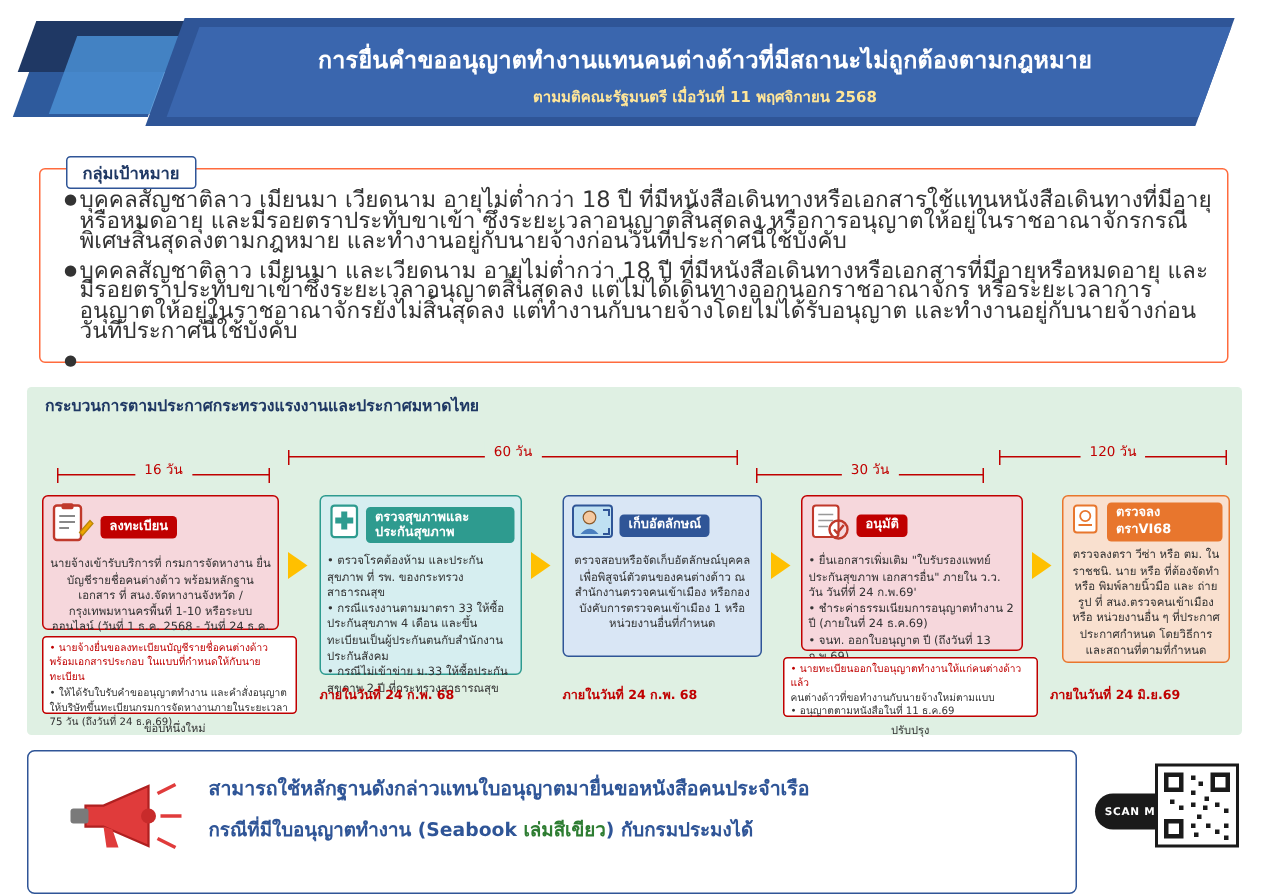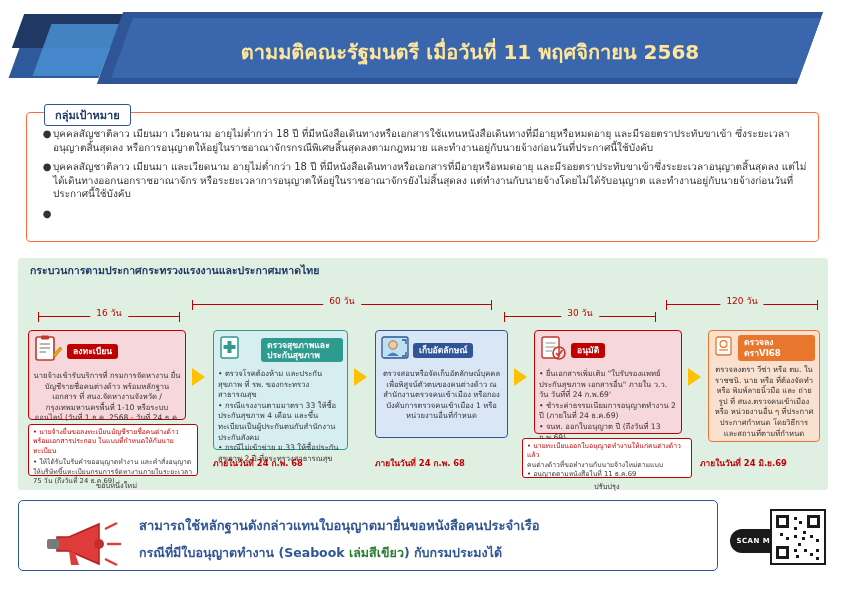--- a/index.html
+++ b/index.html
@@ -21,37 +21,37 @@
   .hdr-bar {
     position:absolute; left:110px; top:4px; width:700px; height:72px;
     background:#2f5597; transform: skewX(-20deg);
   }
   .hdr-bar2 {
     position:absolute; left:122px; top:10px; width:688px; height:60px;
     background:#3a66ae; transform: skewX(-20deg);
   }
   .hdr-txt { position:absolute; left:120px; top:10px; width:700px; height:62px; display:flex; flex-direction:column; align-items:center; justify-content:center; }
   .hdr-l1 { color:#ffffff; font-size:15.5px; font-weight:bold; letter-spacing:.2px; white-space:nowrap; }
-  .hdr-l2 { color:#ffe699; font-size:20px; font-weight:bold; margin-top:5px; white-space:nowrap; }
+  .hdr-l2 { color:#ffe699; font-size:10px; font-weight:bold; margin-top:5px; white-space:nowrap; }
 
   
   .tg-box {
     position:absolute; left:26px; top:112px; width:793px; height:130px;
     border:1.6px solid #ff6b3d; border-radius:4px; background:#ffffff;
   }
   .tg-title {
     position:absolute; left:44px; top:104px;
     background:#ffffff; padding:1px 10px;
     border:1.4px solid #2f5597; border-radius:3px;
     font-size:11px; color:#1f3864; font-weight:bold;
   }
   .tg-list { position:absolute; left:14px; top:14px; right:10px; }
   .tg-item { display:flex; margin-bottom:6px; }
   .tg-bullet { width:12px; flex:0 0 12px; color:#333; font-size:10px; line-height:13px; text-align:center; }
-  .tg-text { font-size:10px; line-height:13.5px; color:#333; }
+  .tg-text { font-size:15px; line-height:13.5px; color:#333; }
 
   
   .proc-band {
     position:absolute; left:18px; top:258px; width:810px; height:232px;
     background:#dff0e3; border-radius:3px;
   }
   .proc-title {
     position:absolute; left:30px; top:262px;
     font-size:10.5px; color:#1f3864; font-weight:bold;
   }
@@ -83,21 +83,21 @@
 
   .note-box {
     position:absolute; border:1.3px solid #c00000; border-radius:3px;
     background:#ffffff; padding:3px 4px; font-size:6.8px; line-height:9.4px; color:#333;
   }
   .note-box .red { color:#c00000; }
   .subnote { position:absolute; font-size:7.4px; color:#333; }
 
   
   .footer {
-    position:absolute; left:18px; top:500px; width:700px; height:71px;
+    position:absolute; left:18px; top:500px; width:700px; height:96px;
     border:1.8px solid #2f5597; border-radius:5px; background:#ffffff;
   }
   .footer-txt { position:absolute; left:120px; top:14px; right:14px; }
   .f1 { font-size:13px; color:#2f5597; font-weight:bold; }
   .f2 { font-size:12.5px; color:#2f5597; font-weight:bold; margin-top:7px; }
   .f2 .grn { color:#2e7d32; }
 
   .megaphone { position:absolute; left:26px; top:16px; width:90px; height:54px; }
 
   .qr-wrap { position:absolute; left:730px; top:505px; width:96px; height:78px; }
@@ -118,20 +118,21 @@
 
 <div class="root">
 
   <div class="hdr-wrap">
     <div class="hdr-deco1"></div>
     <div class="hdr-deco2"></div>
     <div class="hdr-deco3"></div>
     <div class="hdr-bar"></div>
     <div class="hdr-bar2"></div>
     <div class="hdr-txt">
+      <div class="hdr-l1">การยื่นคำขออนุญาตทำงานแทนคนต่างด้าวที่มีสถานะไม่ถูกต้องตามกฎหมาย</div>
       <div class="hdr-l2">ตามมติคณะรัฐมนตรี เมื่อวันที่ 11 พฤศจิกายน 2568</div>
     </div>
   </div>
 
   <div class="tg-box">
     <div class="tg-list">
       <div class="tg-item">
         <div class="tg-bullet">●</div>
         <div class="tg-text">บุคคลสัญชาติลาว เมียนมา เวียดนาม อายุไม่ต่ำกว่า 18 ปี ที่มีหนังสือเดินทางหรือเอกสารใช้แทนหนังสือเดินทางที่มีอายุหรือหมดอายุ และมีรอยตราประทับขาเข้า ซึ่งระยะเวลาอนุญาตสิ้นสุดลง หรือการอนุญาตให้อยู่ในราชอาณาจักรกรณีพิเศษสิ้นสุดลงตามกฎหมาย และทำงานอยู่กับนายจ้างก่อนวันที่ประกาศนี้ใช้บังคับ</div>
       </div>
@@ -187,21 +188,21 @@
         </svg>
       </span>
       <span class="hdr-pill" style="background:#c00000;">ลงทะเบียน</span>
     </div>
     <div class="body" style="text-align:center;">นายจ้างเข้ารับบริการที่ กรมการจัดหางาน ยื่นบัญชีรายชื่อคนต่างด้าว พร้อมหลักฐานเอกสาร ที่ สนง.จัดหางานจังหวัด / กรุงเทพมหานครพื้นที่ 1-10 หรือระบบออนไลน์ (วันที่ 1 ธ.ค. 2568 - วันที่ 24 ธ.ค. 2568)</div>
   </div>
 
   <div class="arrow" style="left:192px; top:368px;"></div>
 
   <div class="card" style="left:213px; top:330px; width:135px; height:120px; background:#d6eef0; border:1.2px solid #2e9b8f;">
-    <div style="display:flex; align-items:center; gap:17px;">
+    <div style="display:flex; align-items:center; gap:0;">
       <span>
         <svg width="26" height="26" viewBox="0 0 26 26">
           <rect x="3" y="2" width="17" height="21" rx="2" fill="#fff" stroke="#2e9b8f" stroke-width="1.5"></rect>
           <rect x="9.5" y="6" width="4" height="12" fill="#2e9b8f"></rect>
           <rect x="5.5" y="10" width="12" height="4" fill="#2e9b8f"></rect>
         </svg>
       </span>
       <span class="hdr-pill" style="background:#2e9b8f; line-height:10px;">ตรวจสุขภาพและประกันสุขภาพ</span>
     </div>
     <div class="body" style="white-space:pre-line;">• ตรวจโรคต้องห้าม และประกันสุขภาพ ที่ รพ. ของกระทรวงสาธารณสุข

